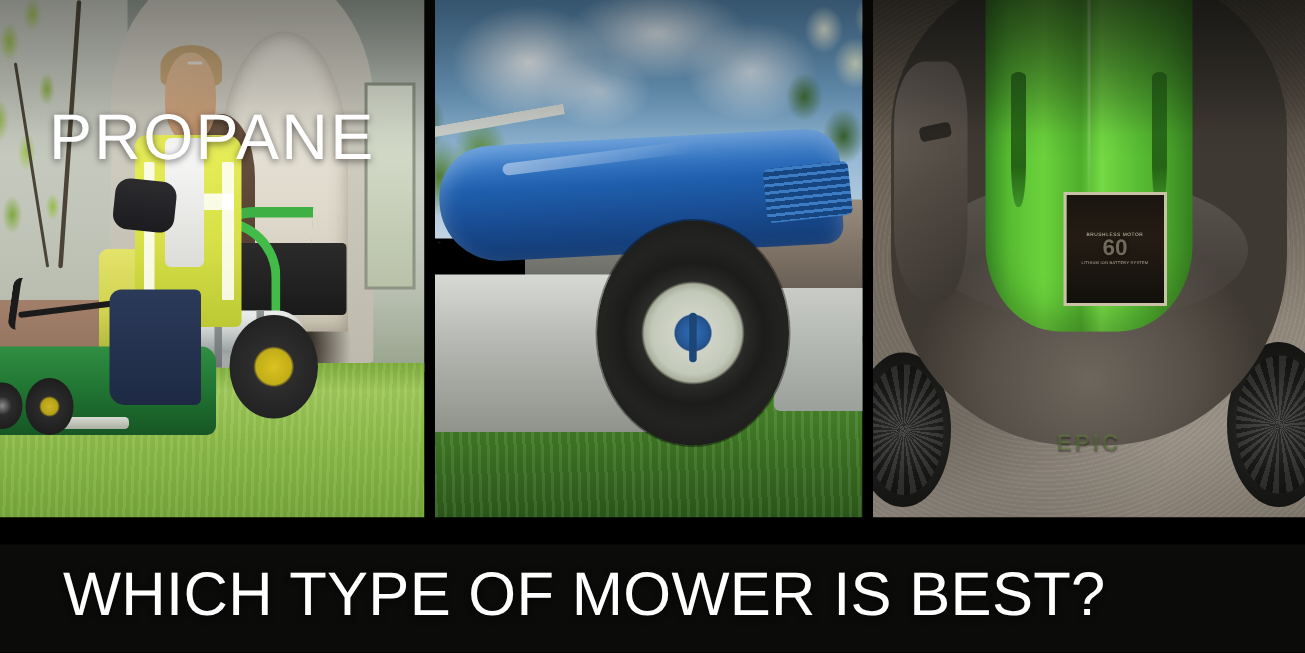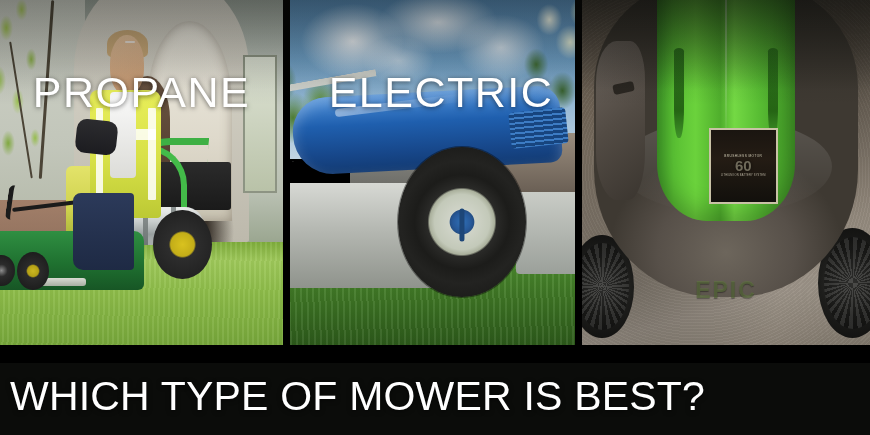--- a/index.html
+++ b/index.html
@@ -381,21 +381,21 @@
     border-radius:50%;
     background:repeating-conic-gradient(from 0deg, rgba(255,255,255,.09) 0deg 6deg, rgba(0,0,0,.2) 6deg 12deg);
   }
   .p3-wheel-r {
     position:absolute; right:-6%; bottom:2%; width:24%; height:32%;
     background:radial-gradient(circle at 50% 50%, #3a3a38 0%, #1d1d1b 50%, #0f0f0e 100%);
     border-radius:50%;
   }
   .p3-epic {
     position:absolute; left:50%; bottom:12%; transform:translateX(-50%);
-    font-size:23px; font-weight:700; letter-spacing:2px;
+    font-size:15px; font-weight:700; letter-spacing:2px;
     color:rgba(96,122,62,.55);
     text-shadow:0 1px 1px rgba(0,0,0,.35);
     white-space:nowrap;
   }
   .p3-top-shadow {
     position:absolute; left:0; top:0; width:100%; height:26%;
     background:linear-gradient(180deg, rgba(0,0,0,.55) 0%, rgba(0,0,0,0) 100%);
   }
 
   
@@ -427,21 +427,21 @@
     padding-bottom:16px;
   }
   .heading.h1 { width:283px; }
   .heading.spacer { width:7px; }
   .heading.h2 { width:285px; }
   .heading.h3 { width:288px; }
 
   .tagline {
     position:absolute; left:0; bottom:0; width:100%; height:72px;
     display:flex; align-items:center; justify-content:flex-start;
-    padding-left:10px;
+    padding-left:42px;
     color:#fff;
     font-size:41px;
     font-weight:400;
     letter-spacing:.2px;
     text-shadow:0 1px 5px rgba(0,0,0,.6);
     white-space:nowrap;
     line-height:1;
     padding-bottom:6px;
   }
 </style>
@@ -567,19 +567,18 @@
       <div class="p3-top-shadow"></div>
     </div>
   </div>
 
   <div class="top-shade"></div>
 
   <div class="headings">
     <div class="heading h1">PROPANE</div>
     <div class="heading spacer"></div>
     <div class="heading spacer"></div>
-    <div class="heading h3">ELECTRIC</div>
   </div>
 
   <div class="bottom-band"></div>
   <div class="tagline">WHICH TYPE OF MOWER IS BEST?</div>
 
 </div>
 
 </body></html>

